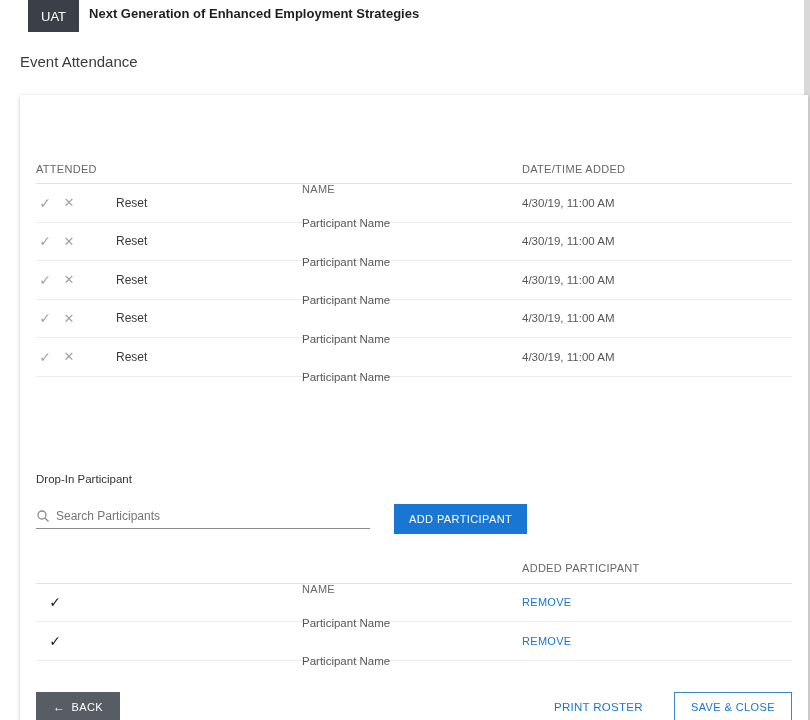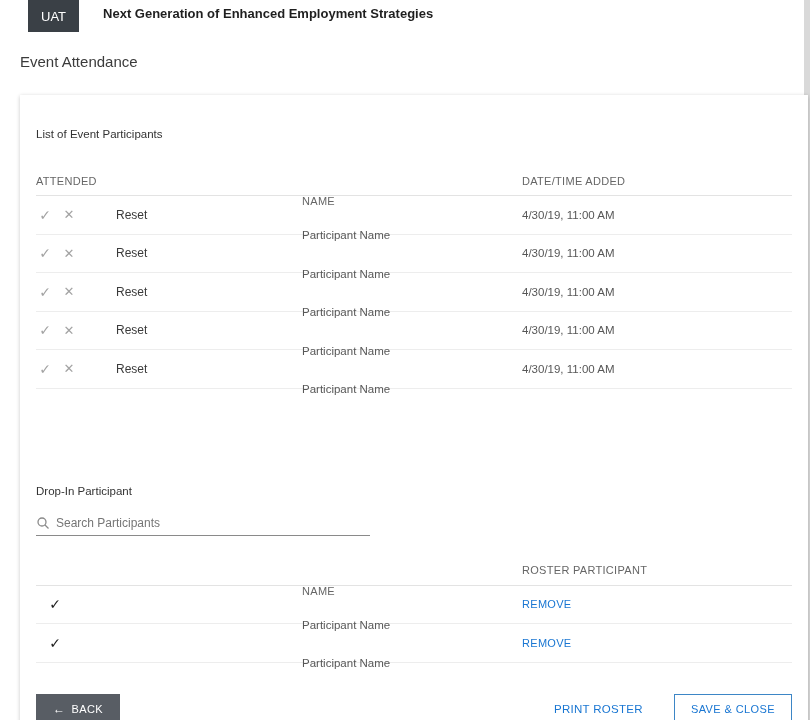--- a/index.html
+++ b/index.html
@@ -18,21 +18,21 @@
 
   
   .edge-strip {
     position: absolute; top: 0; right: 0; width: 6px; height: 100%;
     background: #d9d9d9;
   }
 
   
   .top-header {
     display: flex; align-items: stretch;
-    padding-left: 28px; height: 32px; gap: 14px;
+    padding-left: 28px; height: 32px;
   }
   .env-badge {
     background: var(--badge-bg); color: #fff;
     font-size: 13px; display: flex; align-items: center;
     padding: 0 13px; height: 32px;
   }
   .app-title {
     font-size: 13px; font-weight: bold; color: #1f1f1f;
     display: flex; align-items: center; margin-left: 10px; padding-top: 0;
     align-self: flex-start; height: 26px;
@@ -141,21 +141,20 @@
 
 <div class="top-header">
   <div class="env-badge">UAT</div>
   <div class="app-title">Next Generation of Enhanced Employment Strategies</div>
 </div>
 
 <div class="page-title">Event Attendance</div>
 
 <div class="card">
 
-  <div class="section-label">List of Event Participants</div>
 
   <div class="tbl">
     <div class="tbl-header">
       <div class="col-attended">ATTENDED</div>
       <div class="col-name">NAME</div>
       <div class="col-date">DATE/TIME ADDED</div>
     </div>
 
     <div class="tbl-row">
       <div class="col-attended">
@@ -213,27 +212,28 @@
   <div class="search-row">
     <div class="search-box">
       <span class="search-glyph">
         <svg width="14" height="14" viewBox="0 0 14 14">
           <circle cx="6" cy="6" r="4" fill="none" stroke="#8a8a8a" stroke-width="1.3"></circle>
           <line x1="9" y1="9" x2="12.5" y2="12.5" stroke="#8a8a8a" stroke-width="1.3"></line>
         </svg>
       </span>
       <input class="search-input" type="text" placeholder="Search Participants" style="">
     </div>
+    <button class="add-btn">ADD PARTICIPANT</button>
   </div>
 
   <div class="tbl tbl2">
     <div class="tbl-header">
       <div class="col-attended"></div>
       <div class="col-name">NAME</div>
-      <div class="col-date">ROSTER PARTICIPANT</div>
+      <div class="col-date">ADDED PARTICIPANT</div>
     </div>
 
     <div class="tbl-row">
       <div class="col-attended">
         <span class="check-dark">✓</span>
       </div>
       <div class="col-name">Participant Name</div>
       <div class="col-date">
         <a class="remove-link">REMOVE</a>
       </div>

